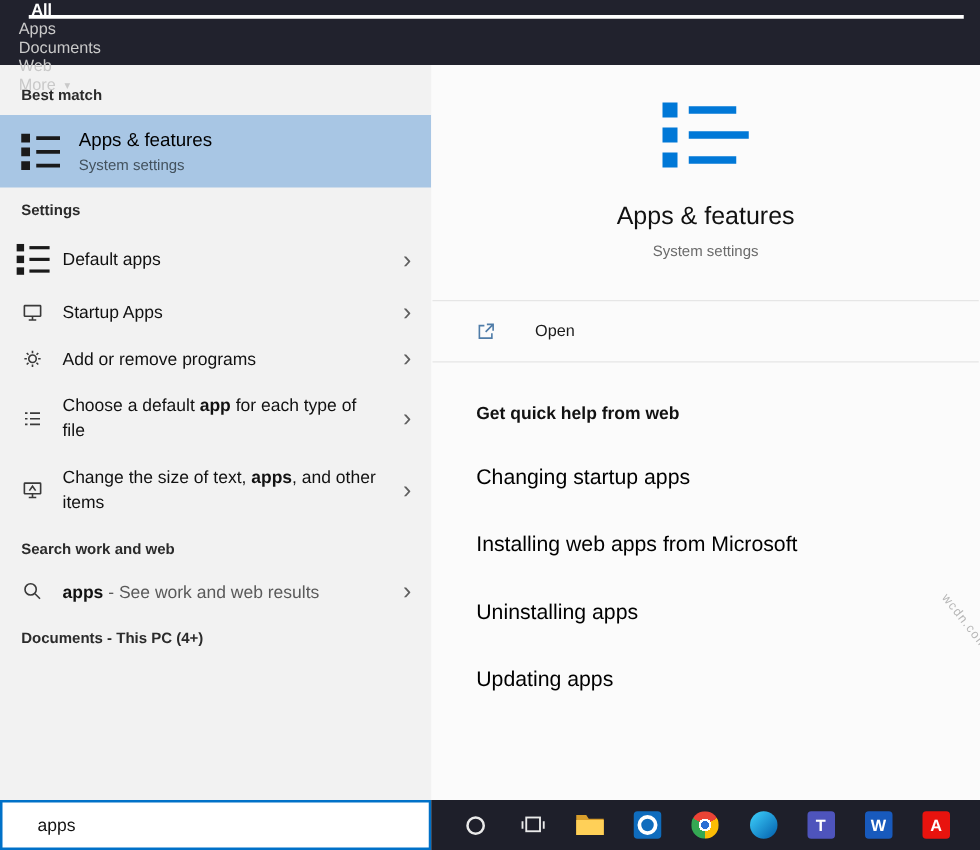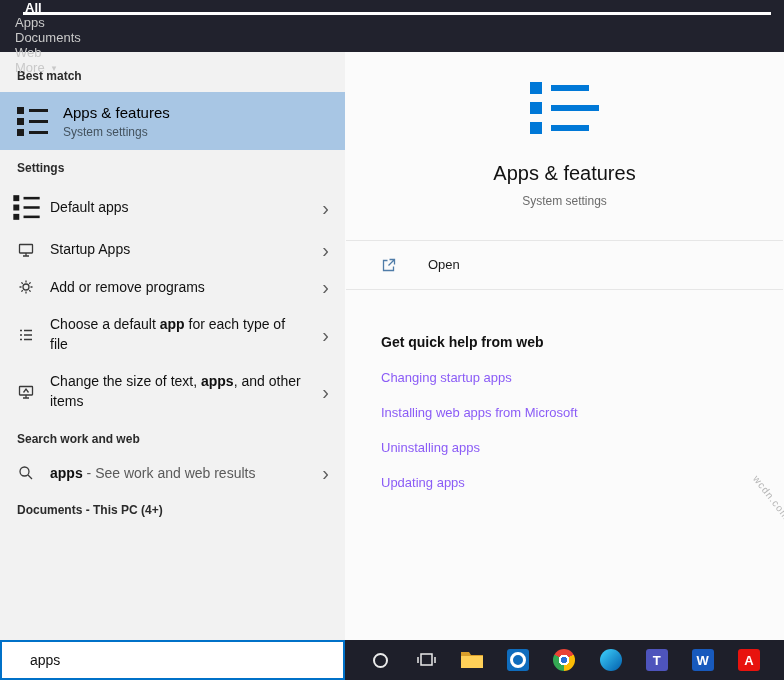--- a/index.html
+++ b/index.html
@@ -83,22 +83,22 @@
   .hero { display:flex; flex-direction:column; align-items:center; padding-top:30px; }
   .detail-title { font-size:20px; color:#111; margin-top:28px; }
   .detail-sub { font-size:12px; color:#6b6b6b; margin-top:9px; }
   .divider { height:1px; background:#e6e6e6; margin:0 1px; }
   .divider.first { margin-top:32px; }
   .open-row {
     display:flex; align-items:flex-start; gap:31px; padding:16px 36px; font-size:13px;
     color:#1b1b1b; cursor:pointer;
   }
   .help-section { padding:0 36px; }
-  .help-header { font-size:14px; font-weight:700; color:#111; margin-top:44px; }
-  .help-link { font-size:13px; color:#8b5cf6; margin-top:20px; cursor:pointer; }
+  .help-header { font-size:14px; font-weight:700; color:#111; margin-top:32px; }
+  .help-link { font-size:17px; color:#000000; margin-top:34px; cursor:pointer; }
   .watermark {
     position:absolute; right:-14px; top:440px; transform:rotate(52deg);
     color:#b6b6b6; font-size:10px; letter-spacing:1px;
   }
 
   
   .taskbar {
     background:#1e1f2a; display:flex; align-items:center; justify-content:space-evenly;
     padding:0 2px; overflow:hidden;
   }

